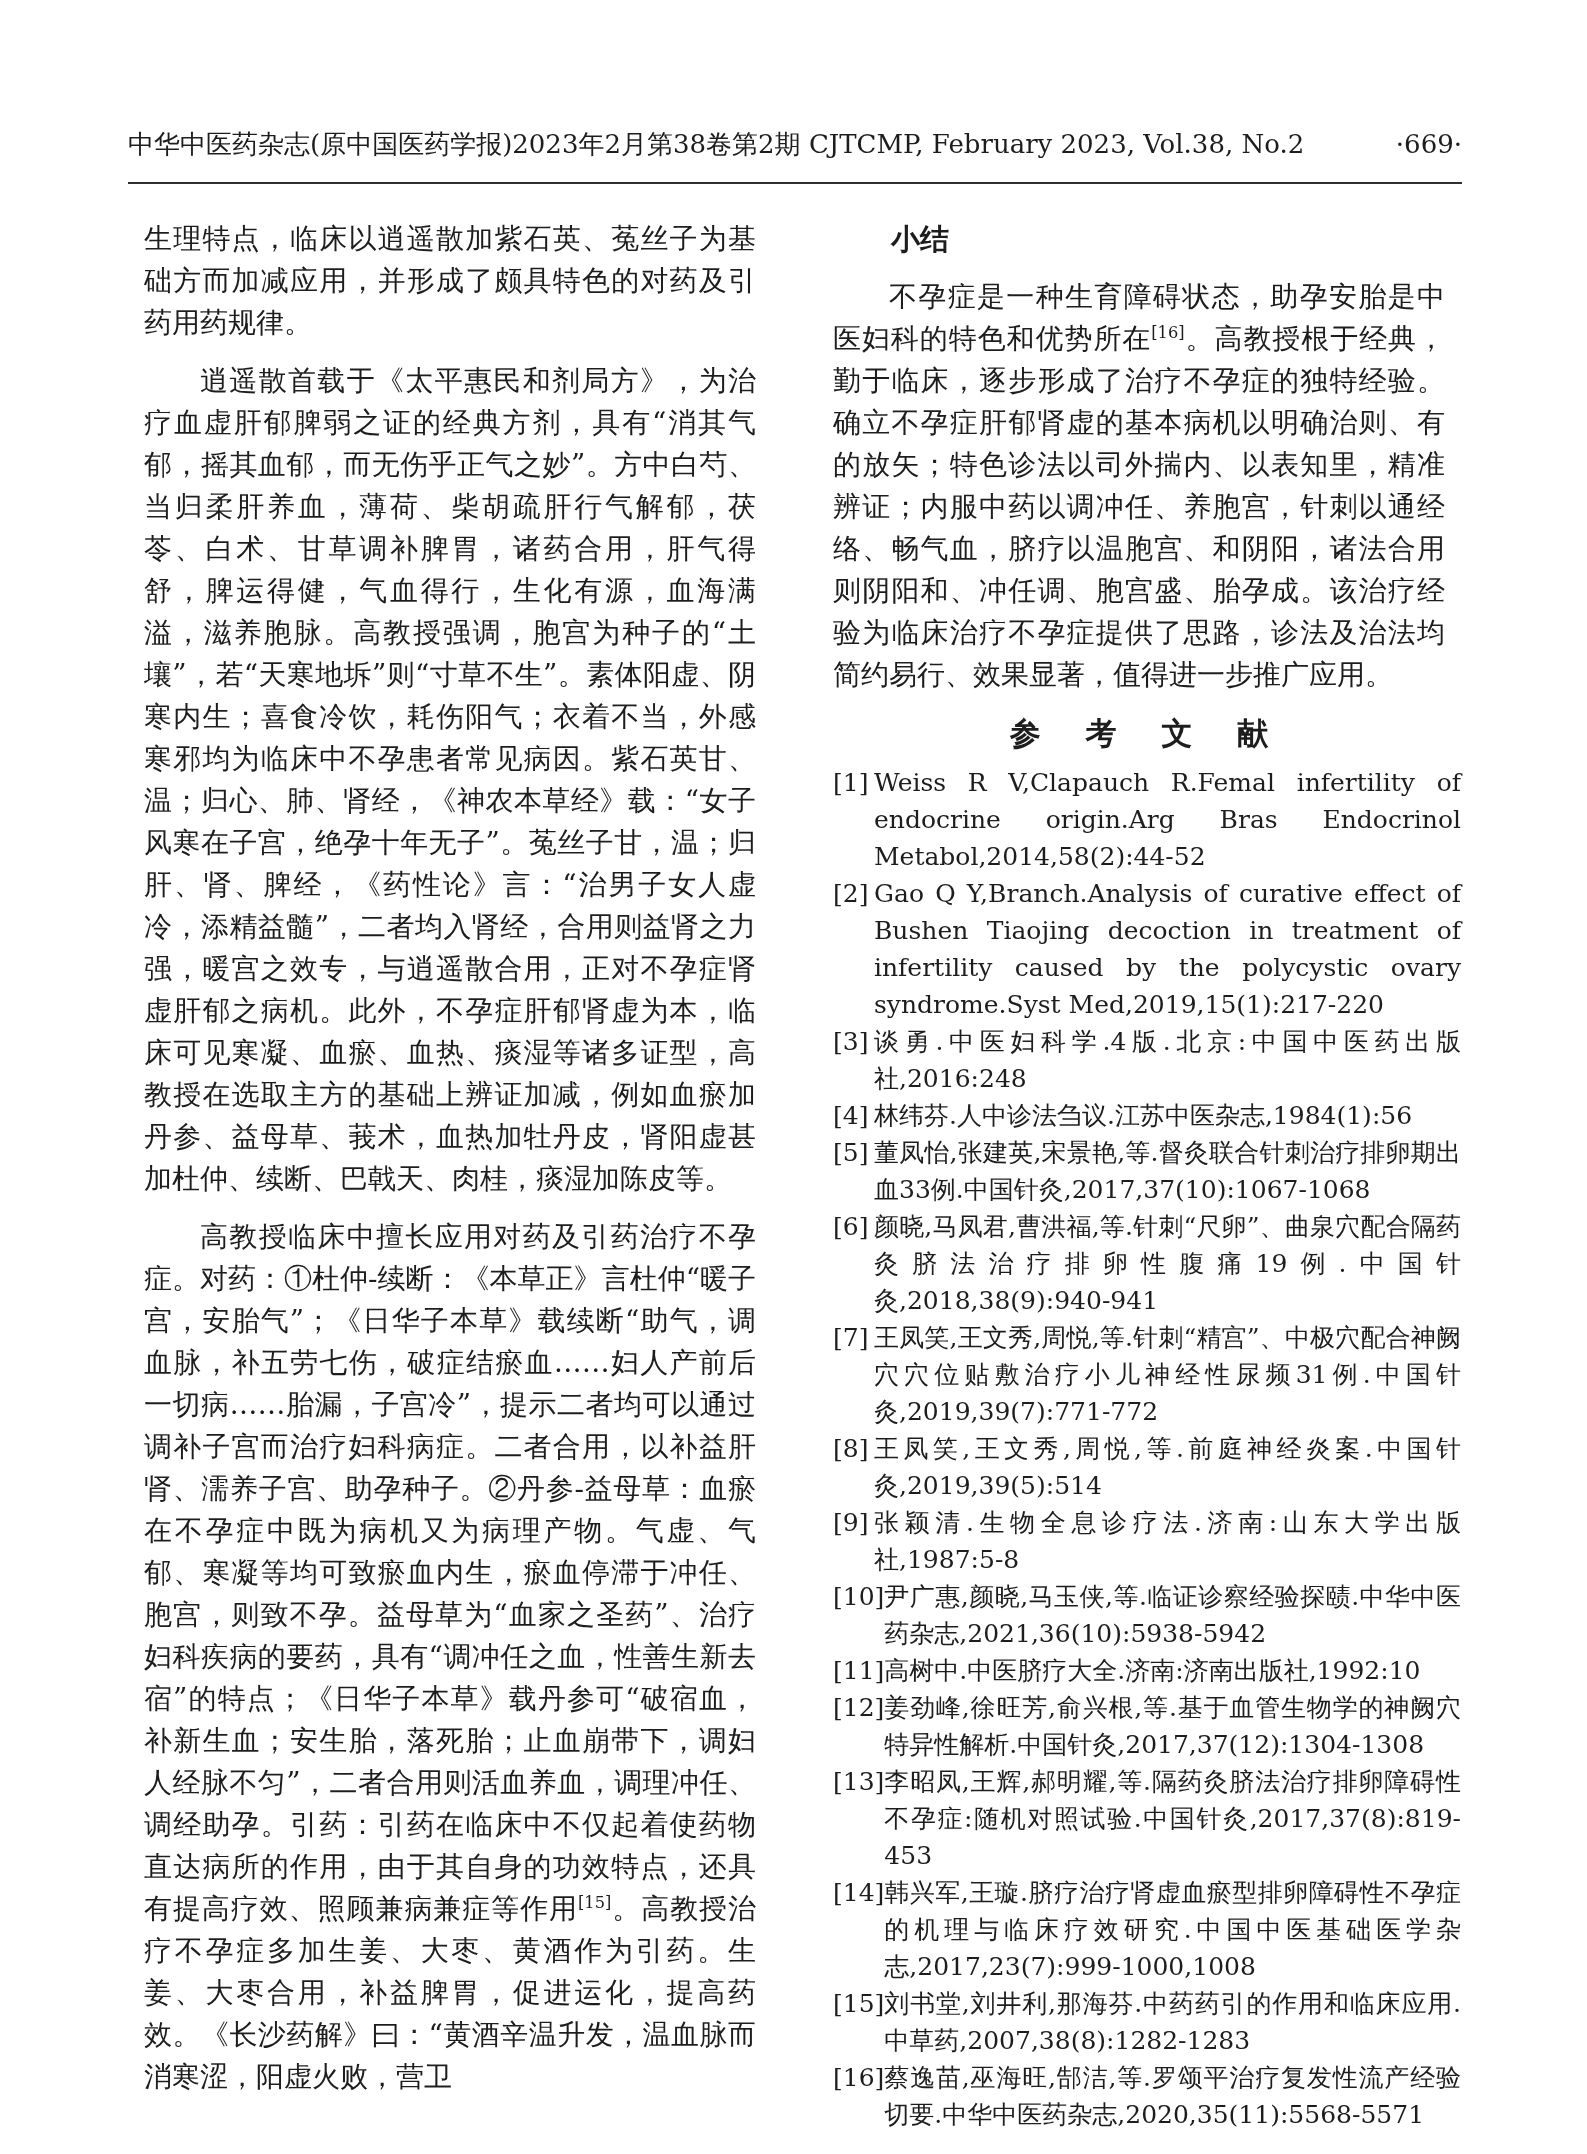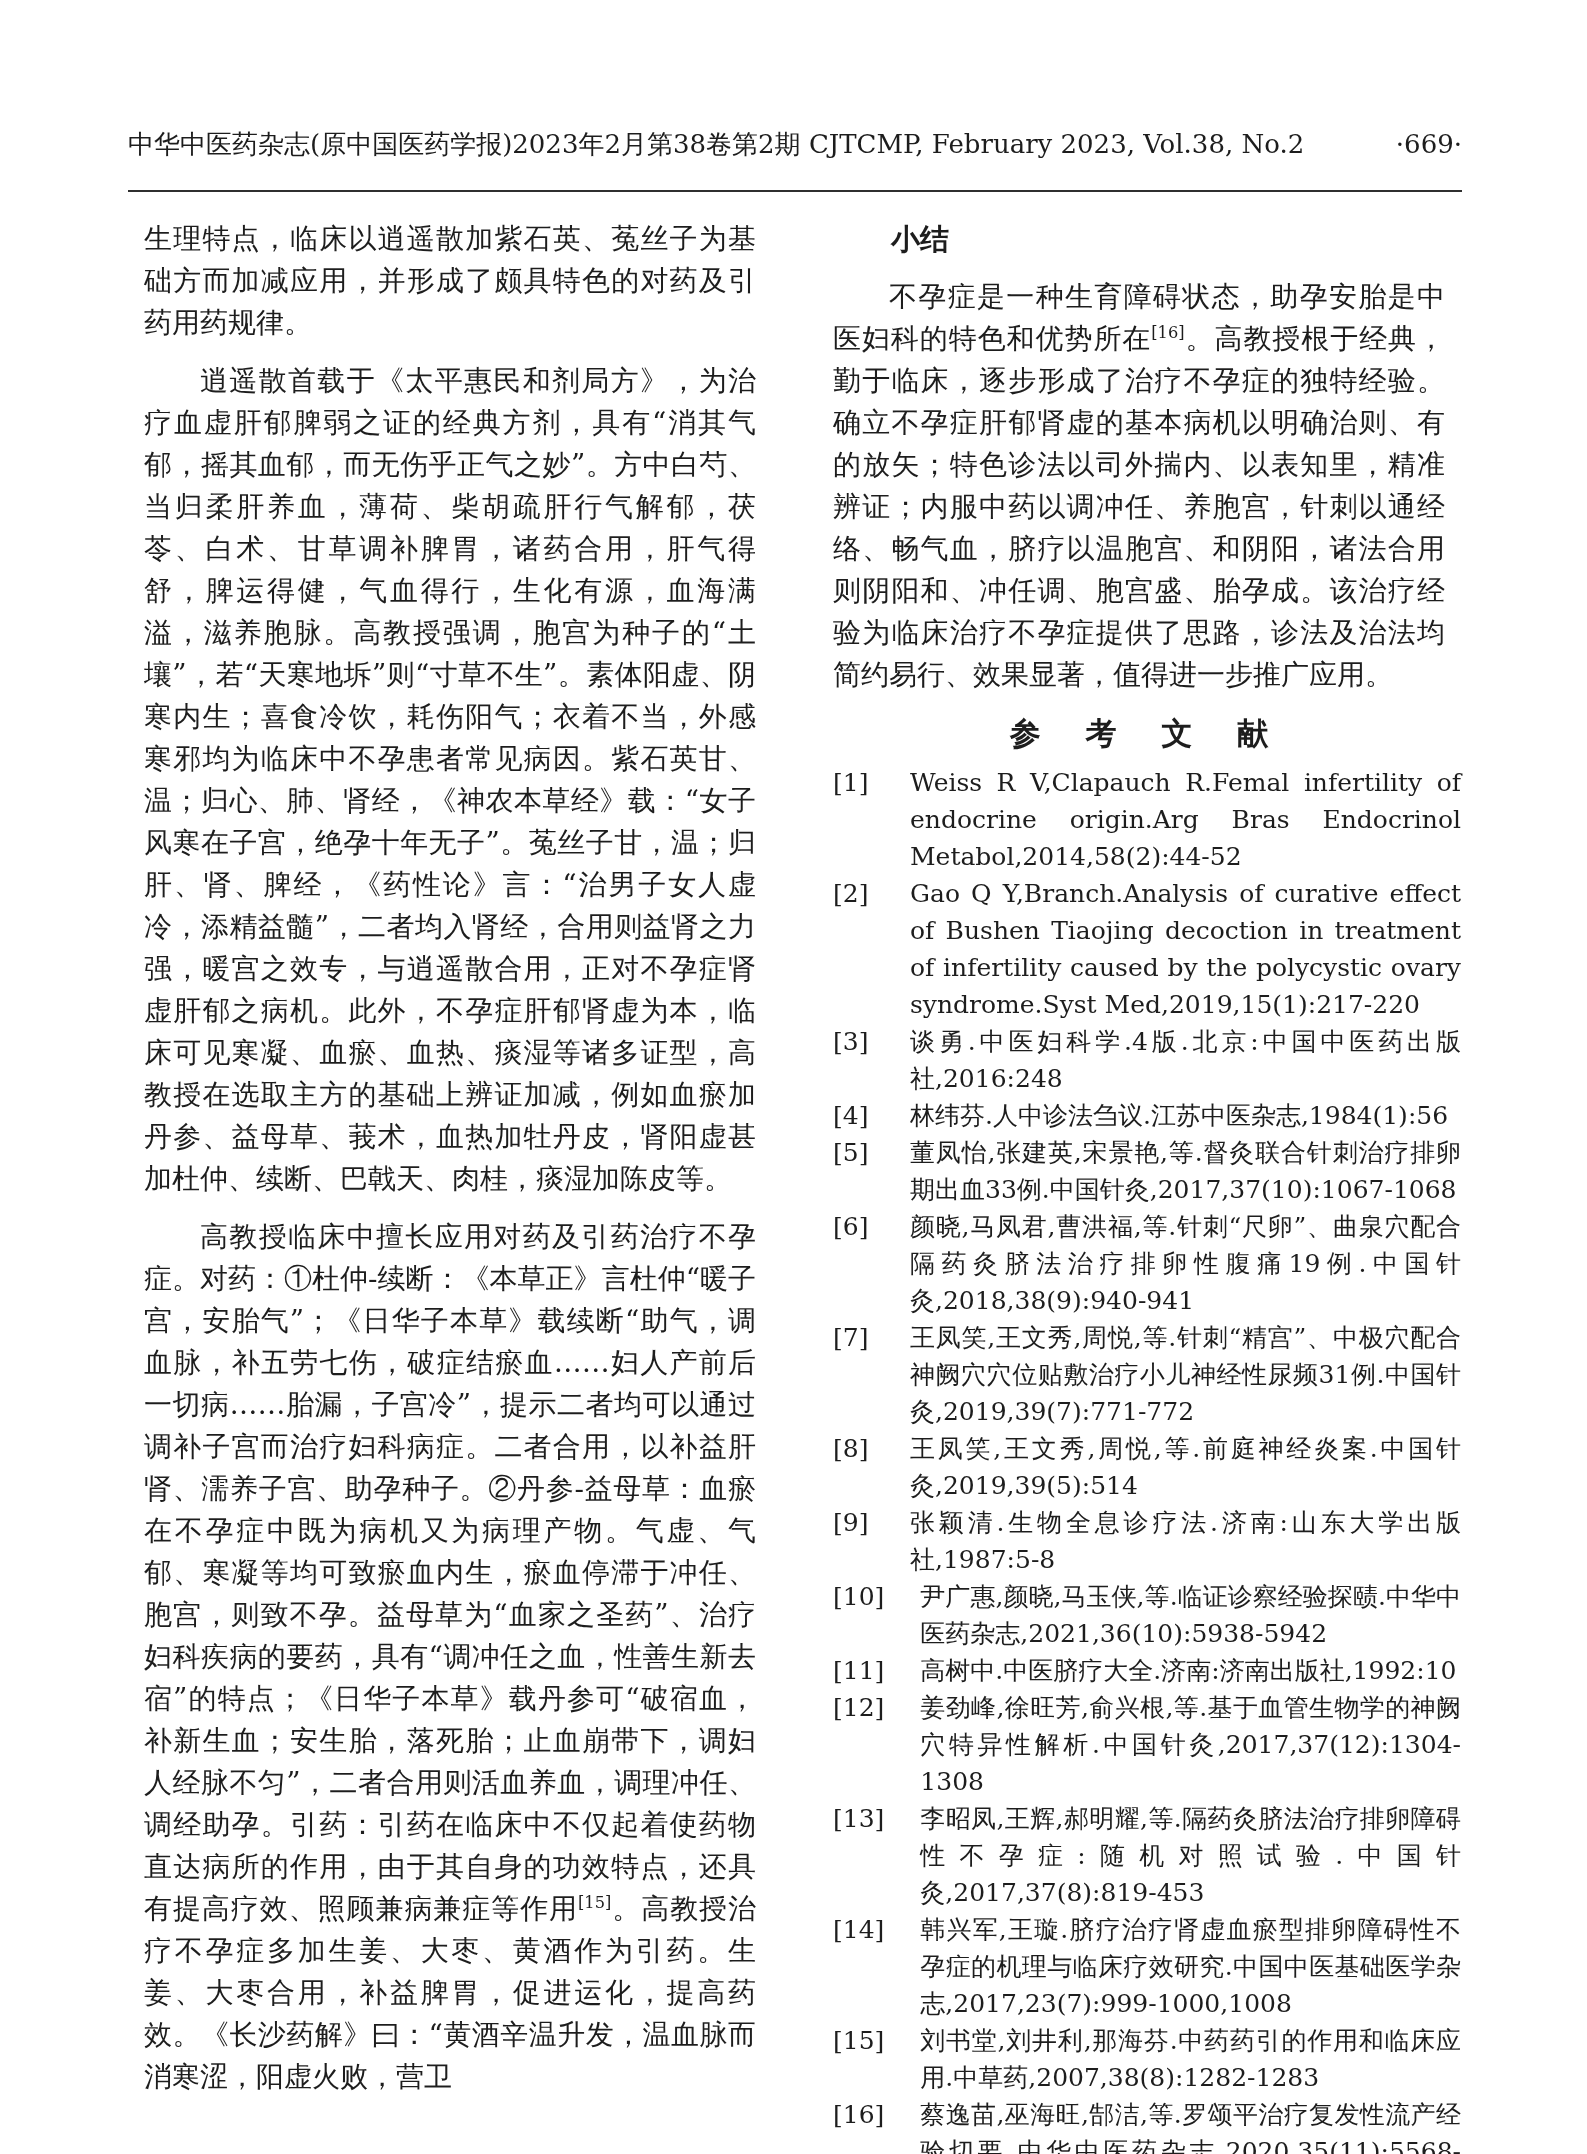--- a/index.html
+++ b/index.html
@@ -15,21 +15,21 @@
   .header{
     position:absolute;
     left:128px; top:128px;
     width:1334px;
     display:flex;
     justify-content:space-between;
     align-items:flex-end;
     font-size:26px;
     line-height:32px;
     color:#1d1d1d;
-    padding-bottom:30px;
+    padding-bottom:22px;
     border-bottom:2px solid #2f2f2f;
   }
   .columns{
     position:absolute;
     left:128px; top:202px;
     width:1334px;
     display:flex;
     gap:45px;
   }
   .column{
@@ -61,21 +61,21 @@
   .ref-list{
     font-size:25px;
     line-height:37px;
   }
   .ref-item{display:flex; margin:0;}
   .ref-num{
     flex:0 0 57px;
     padding-left:16px;
     box-sizing:border-box;
   }
-  .ref-body{flex:1; text-align:justify;margin-left:36px;}
+  .ref-body{flex:1; text-align:justify;}
 </style>
 </head>
 <body>
 
 <div class="page">
 
   <div class="header">
     <span>中华中医药杂志(原中国医药学报)2023年2月第38卷第2期  CJTCMP, February 2023, Vol.38, No.2</span>
     <span>·669·</span>
   </div>

